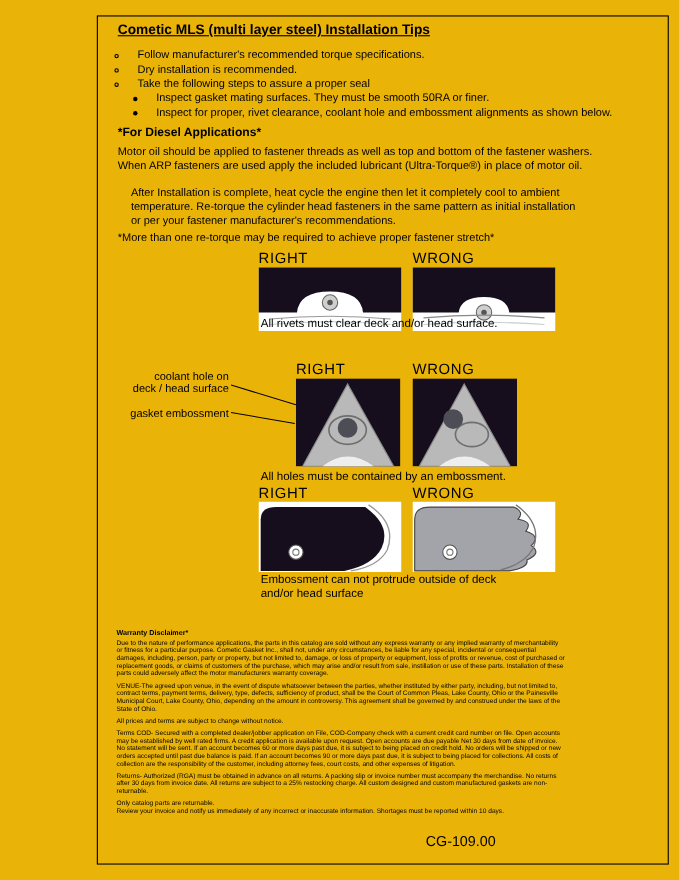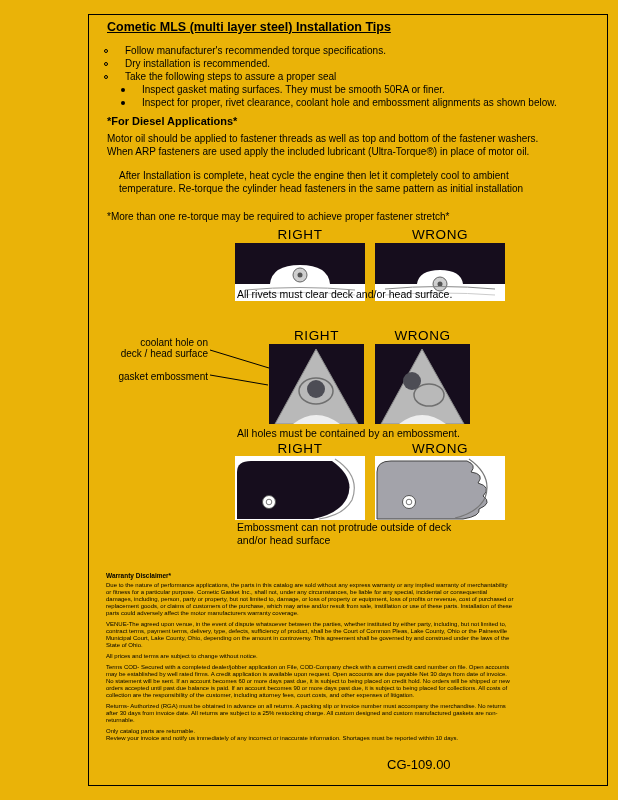--- a/index.html
+++ b/index.html
@@ -15,21 +15,21 @@
   .b-row .txt { white-space:nowrap;margin-left:11px; }
   .marker-o { width:4px; height:4px; border:1px solid #000; border-radius:50%; margin-right:6px; flex:0 0 auto; }
   .marker-f { width:4px; height:4px; background:#000; border-radius:50%; margin-right:6px; flex:0 0 auto; }
   .sub { margin-left:17px; }
 
   .diesel-h { position:absolute; left:107px; top:115px; font-size:11px; font-weight:bold; }
   .para { position:absolute; left:107px; font-size:10px; line-height:13px; }
   .p1 { top:132px; } .p2 { top:169px;margin-left:12px; }
   .note { position:absolute; left:107px; top:211px; font-size:10px; }
 
-  .hdr { position:absolute; font-size:13.5px; letter-spacing:0.6px; text-align:center; }
+  .hdr { position:absolute; font-size:13.5px; letter-spacing:0.6px; text-align:left; }
   .h-r1r { left:235px; top:227px; width:130px; } .h-r1w { left:375px; top:227px; width:130px; }
   .h-r2r { left:269px; top:328px; width:95px; }  .h-r2w { left:375px; top:328px; width:95px; }
   .h-r3r { left:235px; top:441px; width:130px; } .h-r3w { left:375px; top:441px; width:130px; }
 
   .img { position:absolute; }
   .i-r1l { left:235px; top:243px; } .i-r1r { left:375px; top:243px; }
   .i-r2l { left:269px; top:344px; } .i-r2r { left:375px; top:344px; }
   .i-r3l { left:235px; top:456px; } .i-r3r { left:375px; top:456px; }
 
   .caption { position:absolute; font-size:10.5px; line-height:13px; }
@@ -83,20 +83,21 @@
   <div class="diesel-h">*For Diesel Applications*</div>
 
   <div class="para p1">
     <div>Motor oil should be applied to fastener threads as well as top and bottom of the fastener washers.</div>
     <div>When ARP fasteners are used apply the included lubricant (Ultra-Torque®) in place of motor oil.</div>
   </div>
 
   <div class="para p2">
     <div>After Installation is complete, heat cycle the engine then let it completely cool to ambient</div>
     <div>temperature. Re-torque the cylinder head fasteners in the same pattern as initial installation</div>
+    <div>or per your fastener manufacturer's recommendations.</div>
   </div>
 
   <div class="note">*More than one re-torque may be required to achieve proper fastener stretch*</div>
 
   <div class="hdr h-r1r">RIGHT</div>
   <div class="hdr h-r1w">WRONG</div>
 
   <svg class="img i-r1l" width="130" height="58" viewBox="0 0 130 58">
     <rect width="130" height="58" fill="#ffffff"></rect>
     <path d="M0,0 H130 V41 H95 Q93,22 65,22 Q37,22 35,41 H0 Z" fill="#160d1d"></path>

